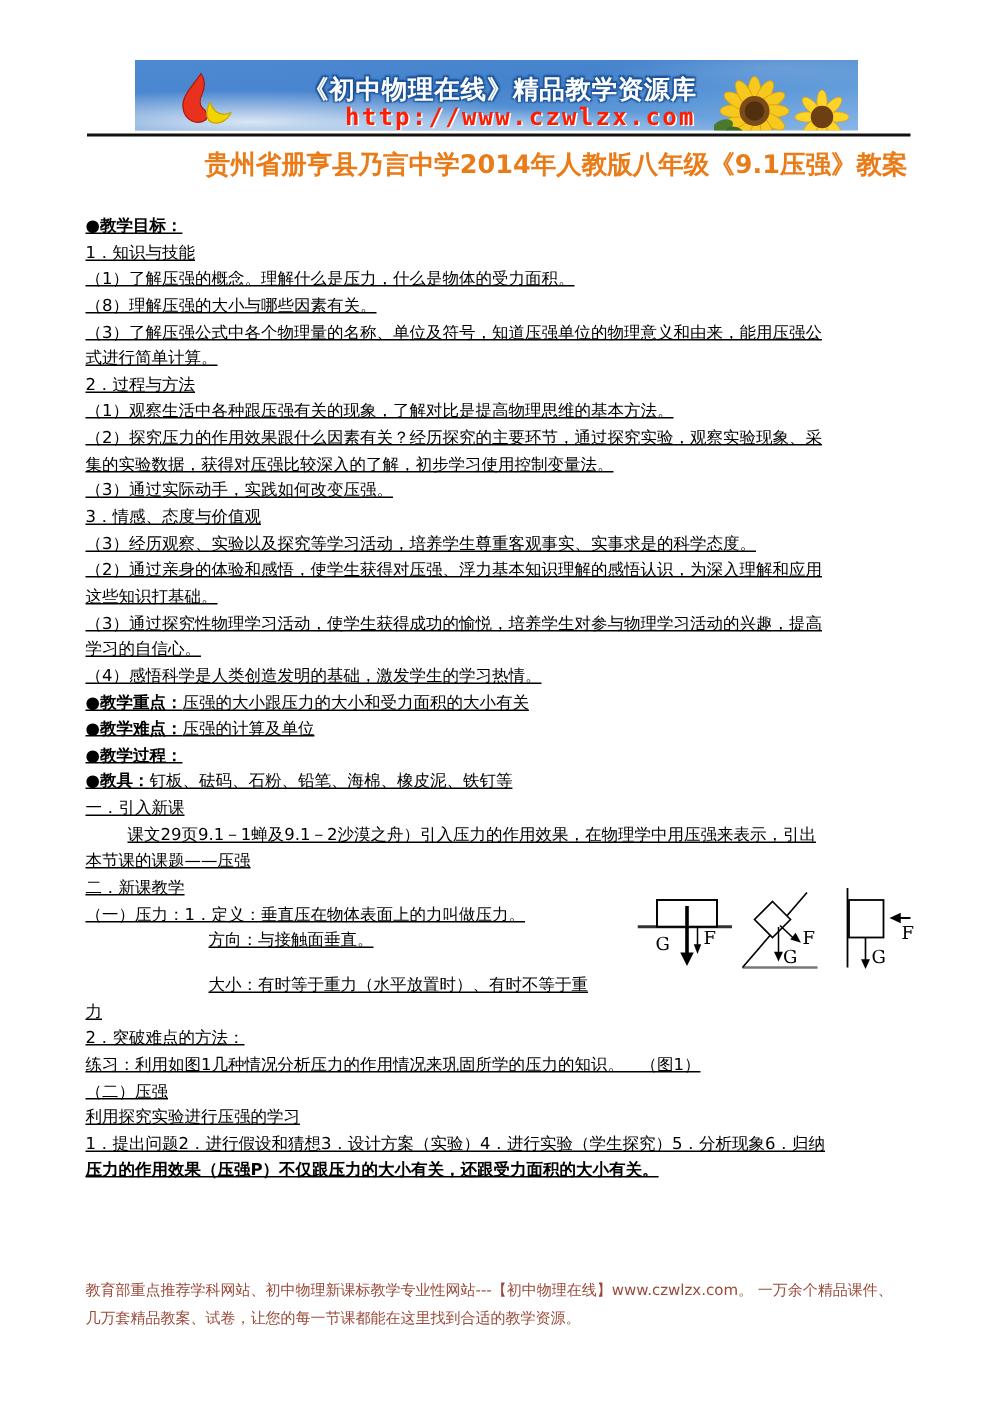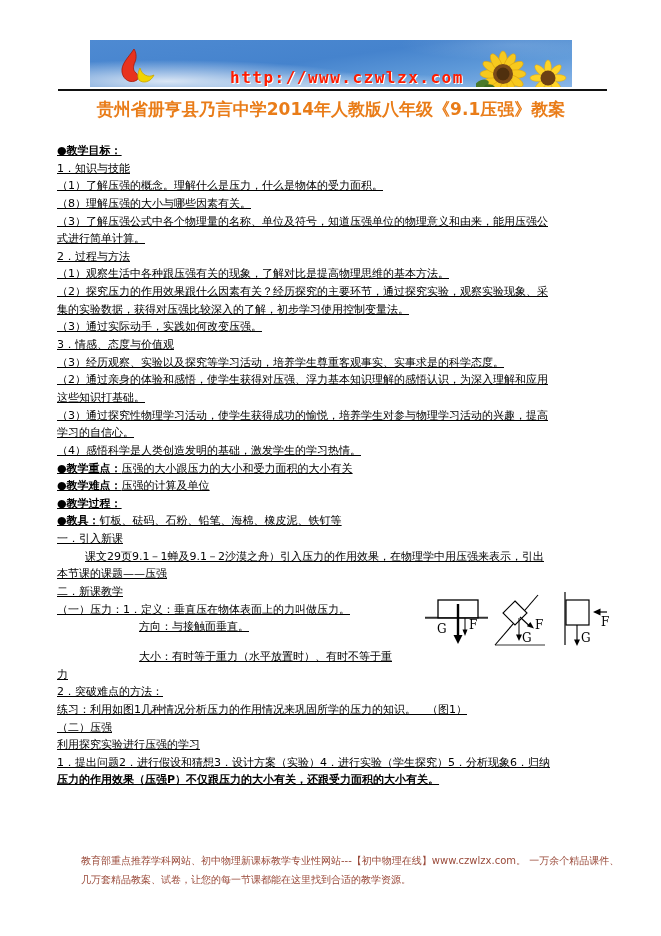--- a/index.html
+++ b/index.html
@@ -17,48 +17,49 @@
     letter-spacing:.5px;white-space:pre;
     text-shadow:1px 1px 1px #1c5296,-1px -1px 1px #1c5296,1px -1px 1px #1c5296,-1px 1px 1px #1c5296;}
   .banner-url{position:absolute;left:140px;top:28px;font-size:16px;font-weight:bold;color:#ff1c00;
     font-family:"DejaVu Sans Mono","Liberation Mono",monospace;letter-spacing:1.5px;white-space:pre;
     text-shadow:1px 1px 0 #ffffff;}
   .logo-svg{position:absolute;left:28px;top:8px;}
   .sunflower-svg{position:absolute;left:386px;top:8px;}
 
   
   .header-rule{position:absolute;left:58px;top:89px;width:549px;height:2px;background:#111;}
-  .doc-title{position:absolute;left:57px;top:98px;width:548px;text-align:center;
+  .doc-title{position:absolute;left:57px;top:98px;width:548px;text-align:right;
     font-size:17px;font-weight:bold;color:#e97c18;white-space:pre;}
 
   
   .doc-body{position:absolute;left:57px;top:142px;width:552px;font-size:11px;text-decoration:underline;}
   .line{height:17.65px;line-height:17.65px;white-space:pre;}
   .line.bold{font-weight:bold;}
   .line b{font-weight:bold;}
 
   
   .diagram-svg{position:absolute;left:425px;top:588px;}
   .diagram-svg text{font-family:"DejaVu Serif","Liberation Serif",serif;font-size:12px;}
 
   
   .footer{position:absolute;left:57px;top:851px;width:552px;color:#9a4a3a;
-    font-size:10px;line-height:19px;margin-left:24px;}
+    font-size:10px;line-height:19px;}
   .footer div{white-space:pre;}
 </style>
 </head>
 <body>
 
 <div class="page">
 
   <div class="banner">
     <svg class="logo-svg" width="46" height="40" viewBox="0 0 46 40">
       <path d="M16,1 C10,10 3,16 4,24 C5,32 13,36 19,32 C21,30 20,26 17,24 C15,22 15,18 17,14 C19,9 18,4 16,1 Z" fill="#e8321e" stroke="#a81708" stroke-width="0.8"></path>
       <path d="M22,20 C24,27 30,30 36,27 C33,34 25,36 21,32 C19,29 20,24 22,20 Z" fill="#f2d400" stroke="#c9a400" stroke-width="0.8"></path>
     </svg>
+    <div class="banner-title">《初中物理在线》精品教学资源库</div>
     <div class="banner-url">http://www.czwlzx.com</div>
     <svg class="sunflower-svg" width="92" height="44" viewBox="0 0 92 44">
       <g transform="translate(27,26)">
         <g fill="#f7c91e" stroke="#dca40e" stroke-width="0.6">
           <ellipse rx="4.2" ry="10" transform="rotate(0) translate(0,-13)"></ellipse>
           <ellipse rx="4.2" ry="10" transform="rotate(30) translate(0,-13)"></ellipse>
           <ellipse rx="4.2" ry="10" transform="rotate(60) translate(0,-13)"></ellipse>
           <ellipse rx="4.2" ry="10" transform="rotate(90) translate(0,-13)"></ellipse>
           <ellipse rx="4.2" ry="10" transform="rotate(120) translate(0,-13)"></ellipse>
           <ellipse rx="4.2" ry="10" transform="rotate(150) translate(0,-13)"></ellipse>

